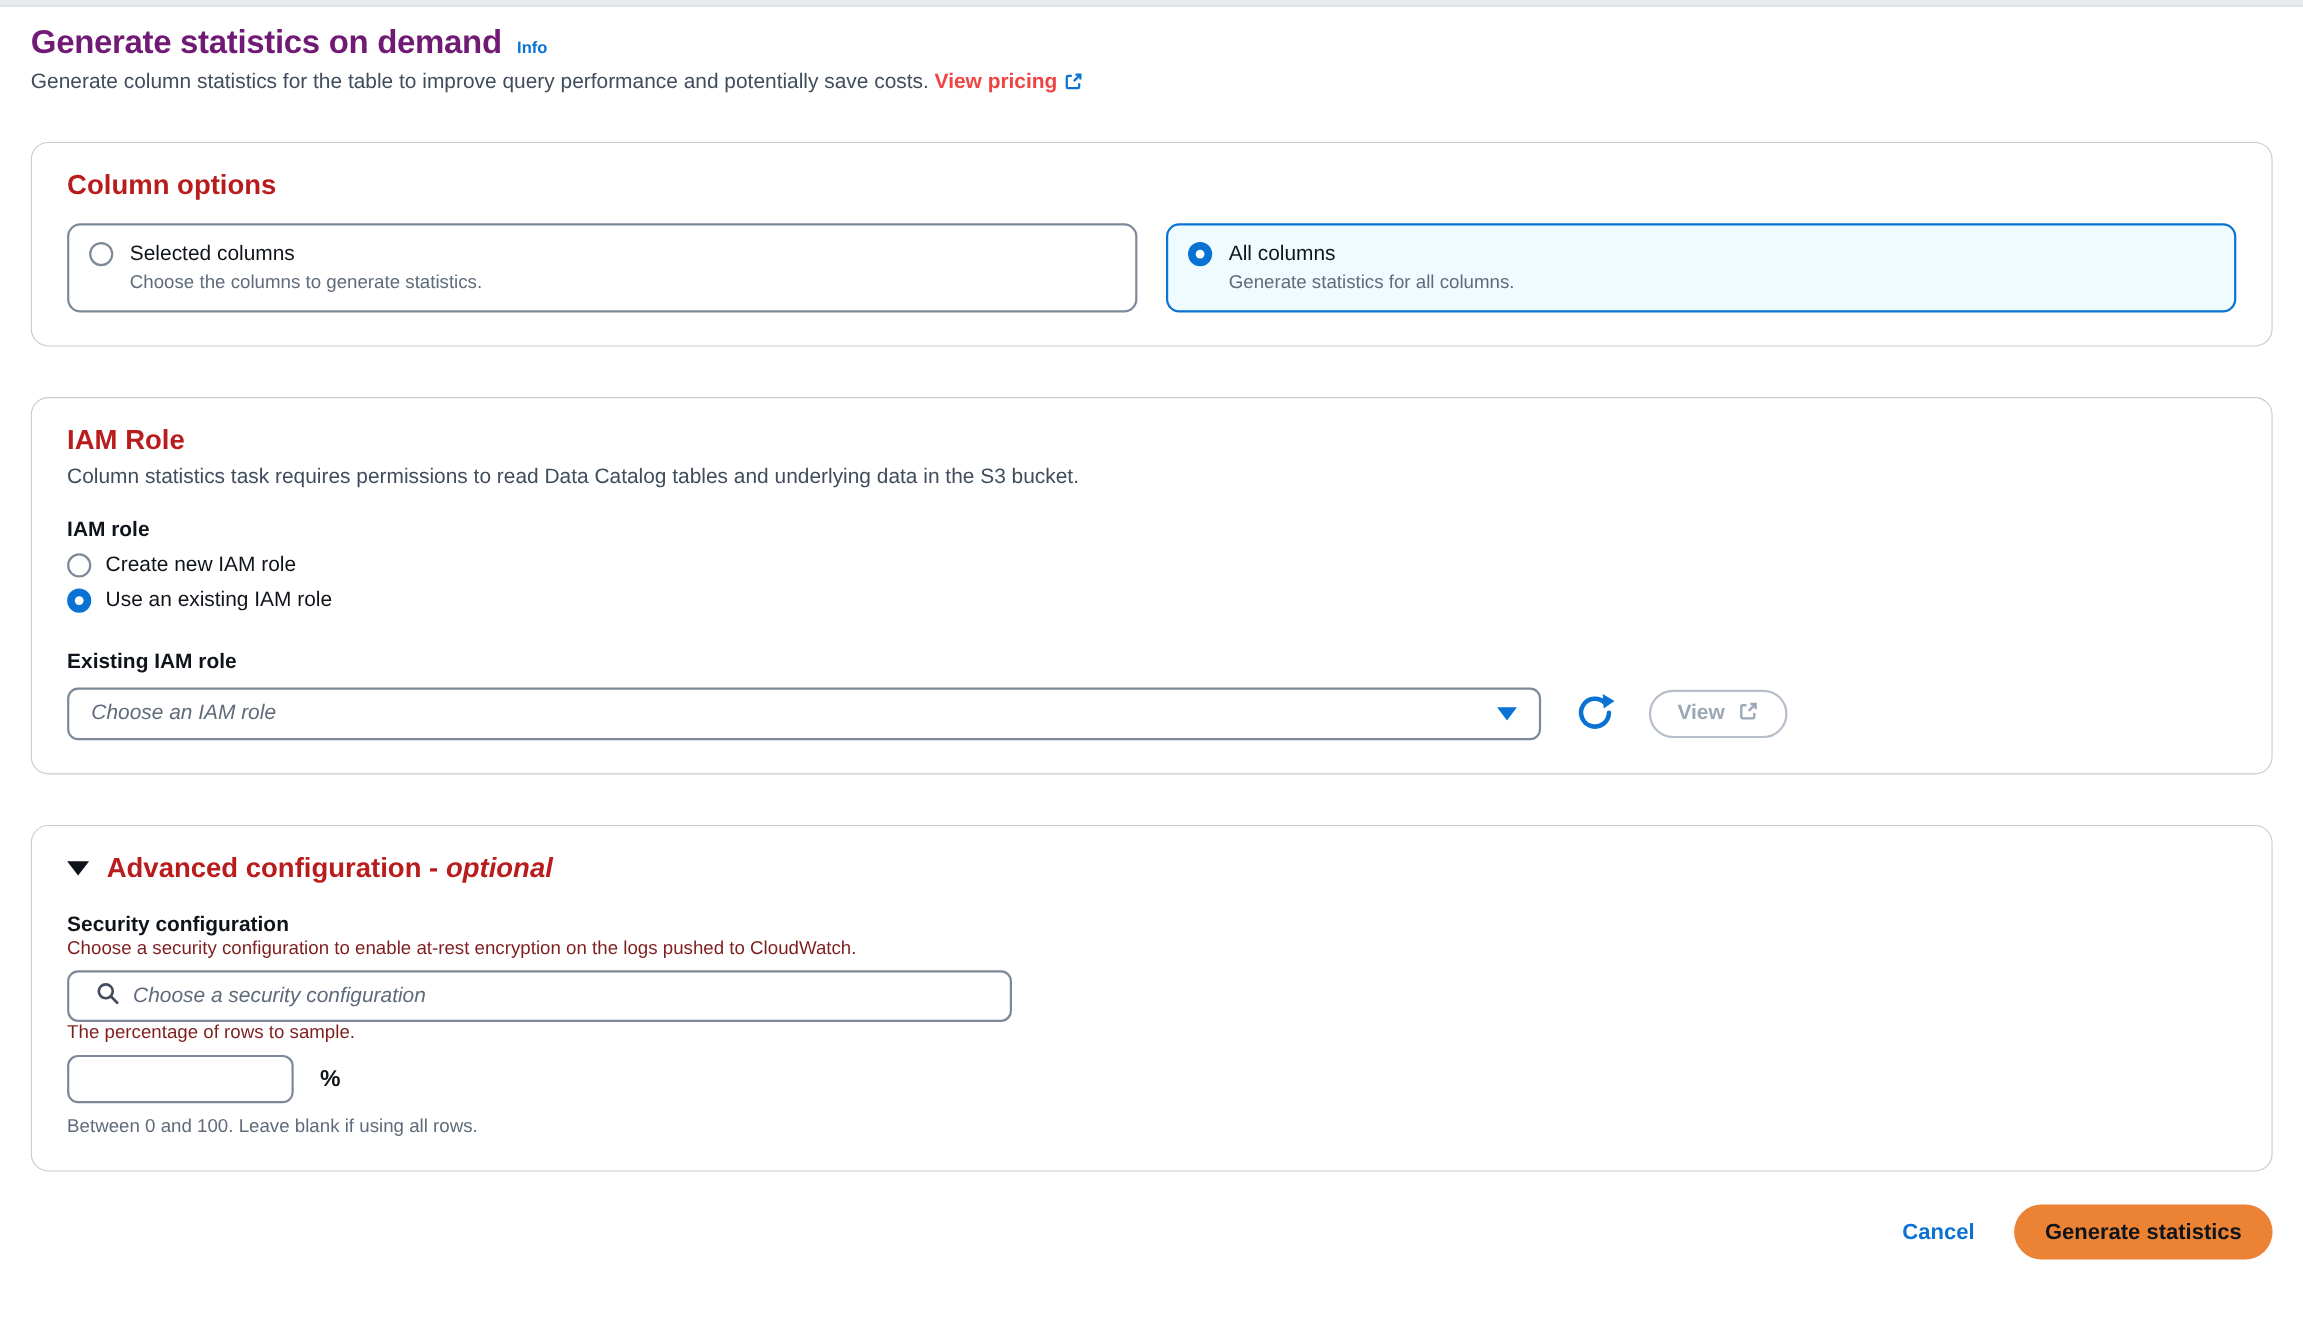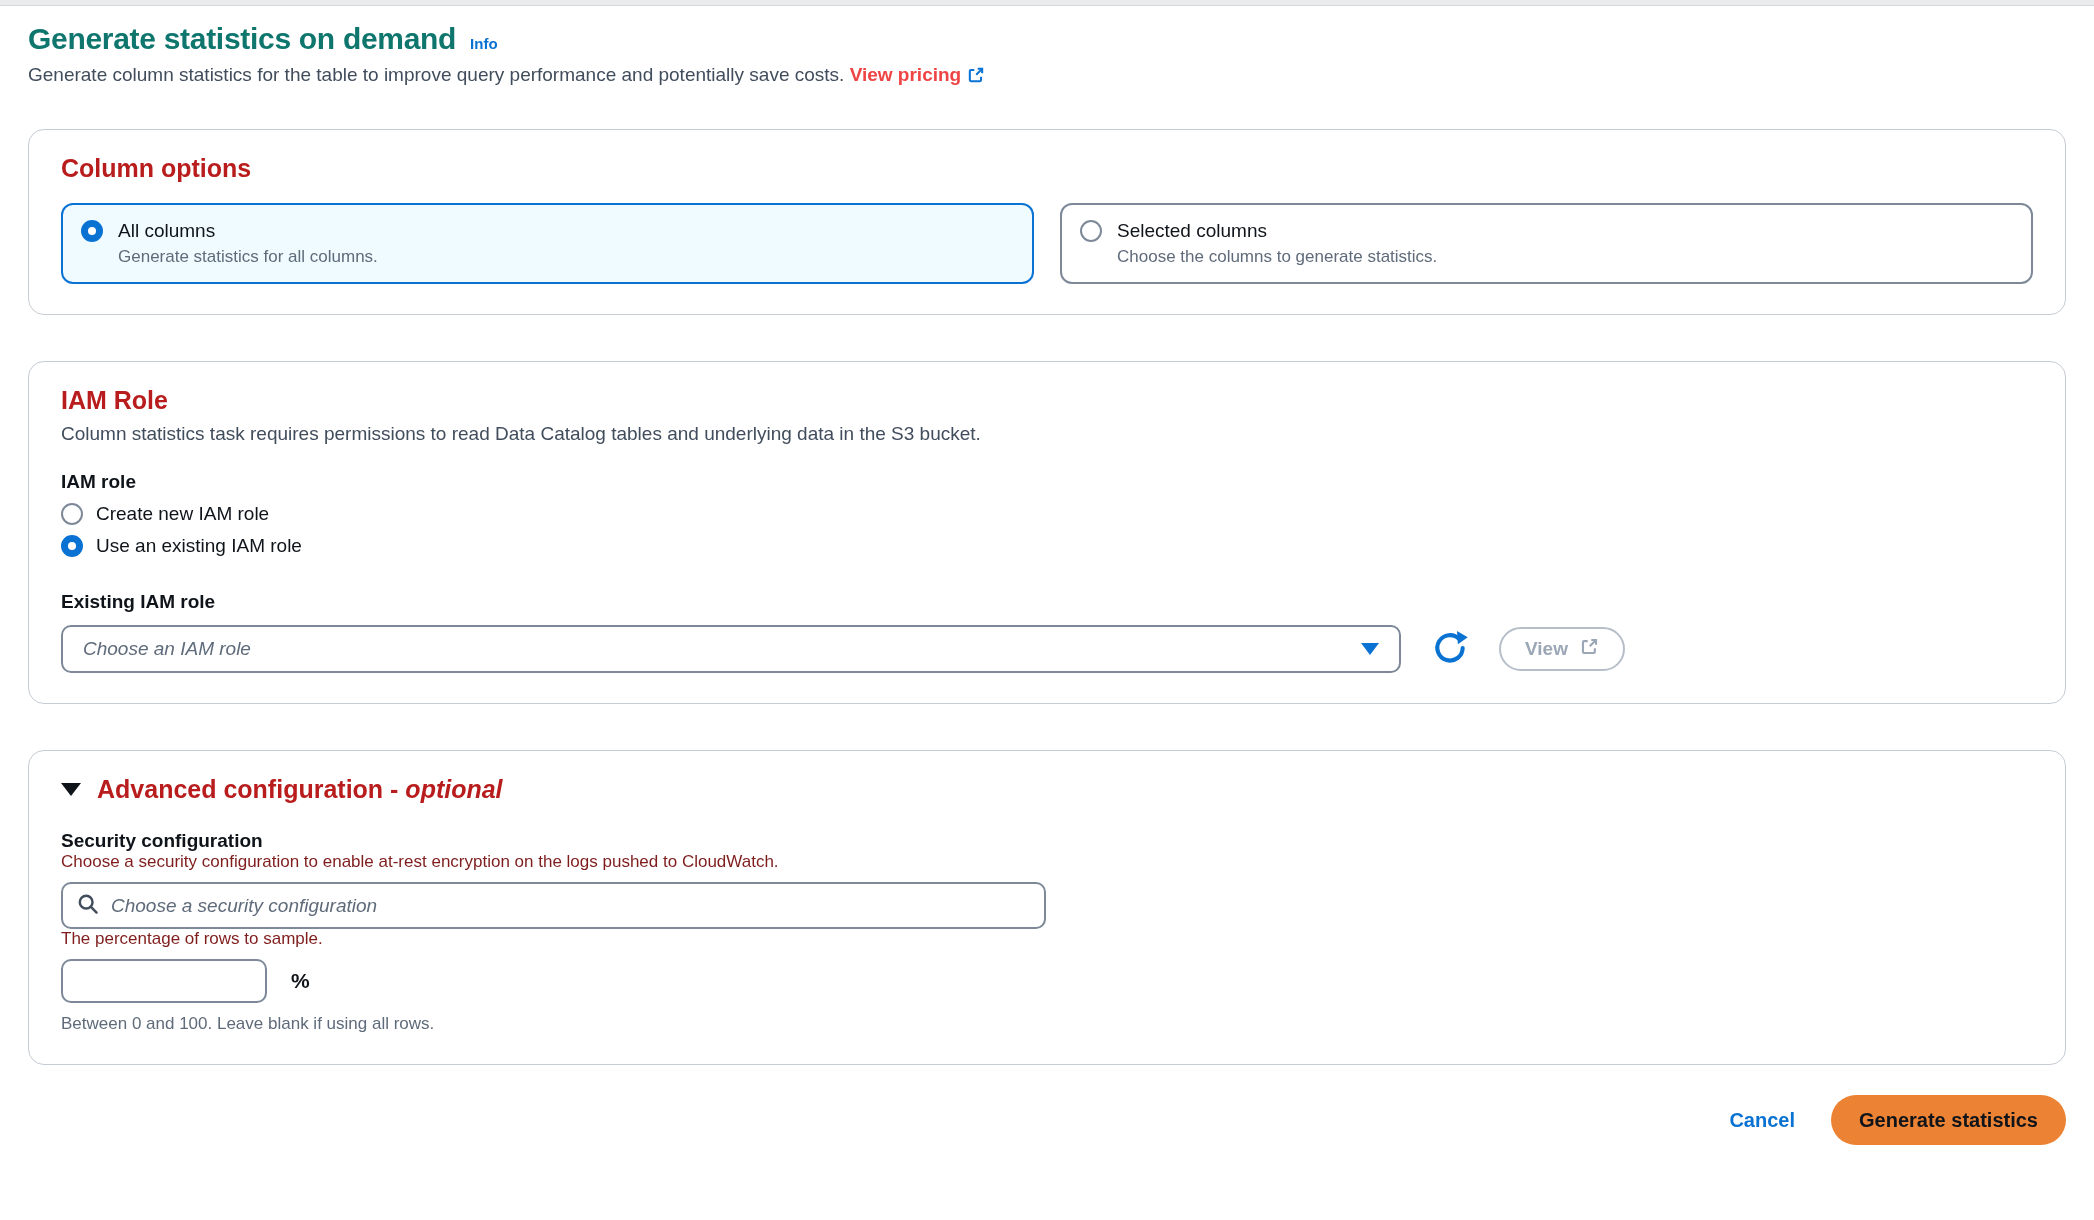--- a/index.html
+++ b/index.html
@@ -3,21 +3,21 @@
 <meta charset="utf-8">
 <style>
   * { margin:0; padding:0; box-sizing:border-box; }
   html,body { width:2094px; height:1220px; overflow:hidden; background:#fff;
               font-family:"Liberation Sans", sans-serif; color:#0f141a; }
   .topbar { height:6px; background:#e9ebed; border-bottom:1px solid #d5d9dd; }
   .page { padding:16px 28px 0 28px; }
 
   
   .title-row { display:flex; align-items:baseline; gap:14px; }
-  h1 { font-size:30px; font-weight:700; color:#0f766e; letter-spacing:-0.3px; }
+  h1 { font-size:30px; font-weight:700; color:#701a75; letter-spacing:-0.3px; }
   .info-link { font-size:15px; font-weight:700; color:#0972d3; text-decoration:none; cursor:pointer; }
   .subtitle { margin-top:8px; font-size:19px; color:#414d5c; }
   .blue-link { color:#ef4444; font-weight:700; text-decoration:none; cursor:pointer; }
   .ext-icon { display:inline-block; vertical-align:-3px; margin-left:6px; }
 
   
   .card { border:1px solid #c6ccd4; border-radius:16px; background:#fff; padding:24px 32px 30px 32px; }
   .card-column-options { margin-top:40px; }
   .card-iam { margin-top:46px; }
   .card-advanced { margin-top:46px; }
@@ -56,22 +56,22 @@
                    padding:0 24px; display:flex; align-items:center; gap:12px;
                    font-size:19px; font-weight:700; color:#9ba7b6; cursor:pointer;
                    font-family:"Liberation Sans", sans-serif;text-align:right; }
 
   
   .expander { display:flex; align-items:center; gap:16px; cursor:pointer; }
   .tri-down { width:0; height:0; border-left:10px solid transparent; border-right:10px solid transparent;
               border-top:13px solid #0f141a; }
   .optional { font-style:italic; }
   .small-desc { margin-top:0; font-size:17px; color:#7f1d1d; }
-  .search-box { width:985px; height:47px; border:2px solid #7d8998; border-radius:10px; background:#fff;
-                display:flex; align-items:center; gap:12px; padding:0 14px; margin-top:10px; }
+  .search-box { width:859px; height:47px; border:2px solid #7d8998; border-radius:10px; background:#fff;
+                display:flex; align-items:center; gap:12px; padding:0 24px; margin-top:10px; }
   .search-box input { flex:1; border:none; outline:none; font-size:19px; background:transparent;
                       font-family:"Liberation Sans", sans-serif; color:#0f141a; }
   .search-box input::placeholder { font-style:italic; color:#5f6b7a; opacity:1; }
   .sample-row { display:flex; align-items:center; margin-top:10px; }
   .sample-input { width:206px; height:44px; border:2px solid #7d8998; border-radius:10px; outline:none;
                   padding:0 14px; font-size:19px; font-family:"Liberation Sans", sans-serif; }
   .percent { font-size:21px; font-weight:700; margin-left:24px; }
   .constraint { margin-top:11px; font-size:17px; color:#5f6b7a; }
 
   
@@ -97,32 +97,32 @@
     <a class="blue-link"><span>View pricing</span><span class="ext-icon"><svg width="18" height="18" viewBox="0 0 16 16">
             <path d="M12.5 9.5v3a1 1 0 0 1-1 1h-8a1 1 0 0 1-1-1v-8a1 1 0 0 1 1-1h3" fill="none" stroke="#0972d3" stroke-width="1.8"></path>
             <path d="M9.5 2.5h4v4" fill="none" stroke="#0972d3" stroke-width="1.8"></path>
             <path d="M13.2 2.8 8.2 7.8" stroke="#0972d3" stroke-width="1.8"></path>
           </svg></span></a>
   </div>
 
   <section class="card card-column-options">
     <h2>Column options</h2>
     <div class="tiles">
+      <div class="tile">
+        <span class="radio"></span>
+        <span>
+          <div class="tile-label">Selected columns</div>
+          <div class="tile-desc">Choose the columns to generate statistics.</div>
+        </span>
+      </div>
       <div class="tile selected">
         <span class="radio checked"></span>
         <span>
           <div class="tile-label">All columns</div>
           <div class="tile-desc">Generate statistics for all columns.</div>
-        </span>
-      </div>
-      <div class="tile">
-        <span class="radio"></span>
-        <span>
-          <div class="tile-label">Selected columns</div>
-          <div class="tile-desc">Choose the columns to generate statistics.</div>
         </span>
       </div>
     </div>
   </section>
 
   <section class="card card-iam">
     <h2>IAM Role</h2>
     <div class="section-desc">Column statistics task requires permissions to read Data Catalog tables and underlying data in the S3 bucket.</div>
 
     <div class="field-label mt26">IAM role</div>

